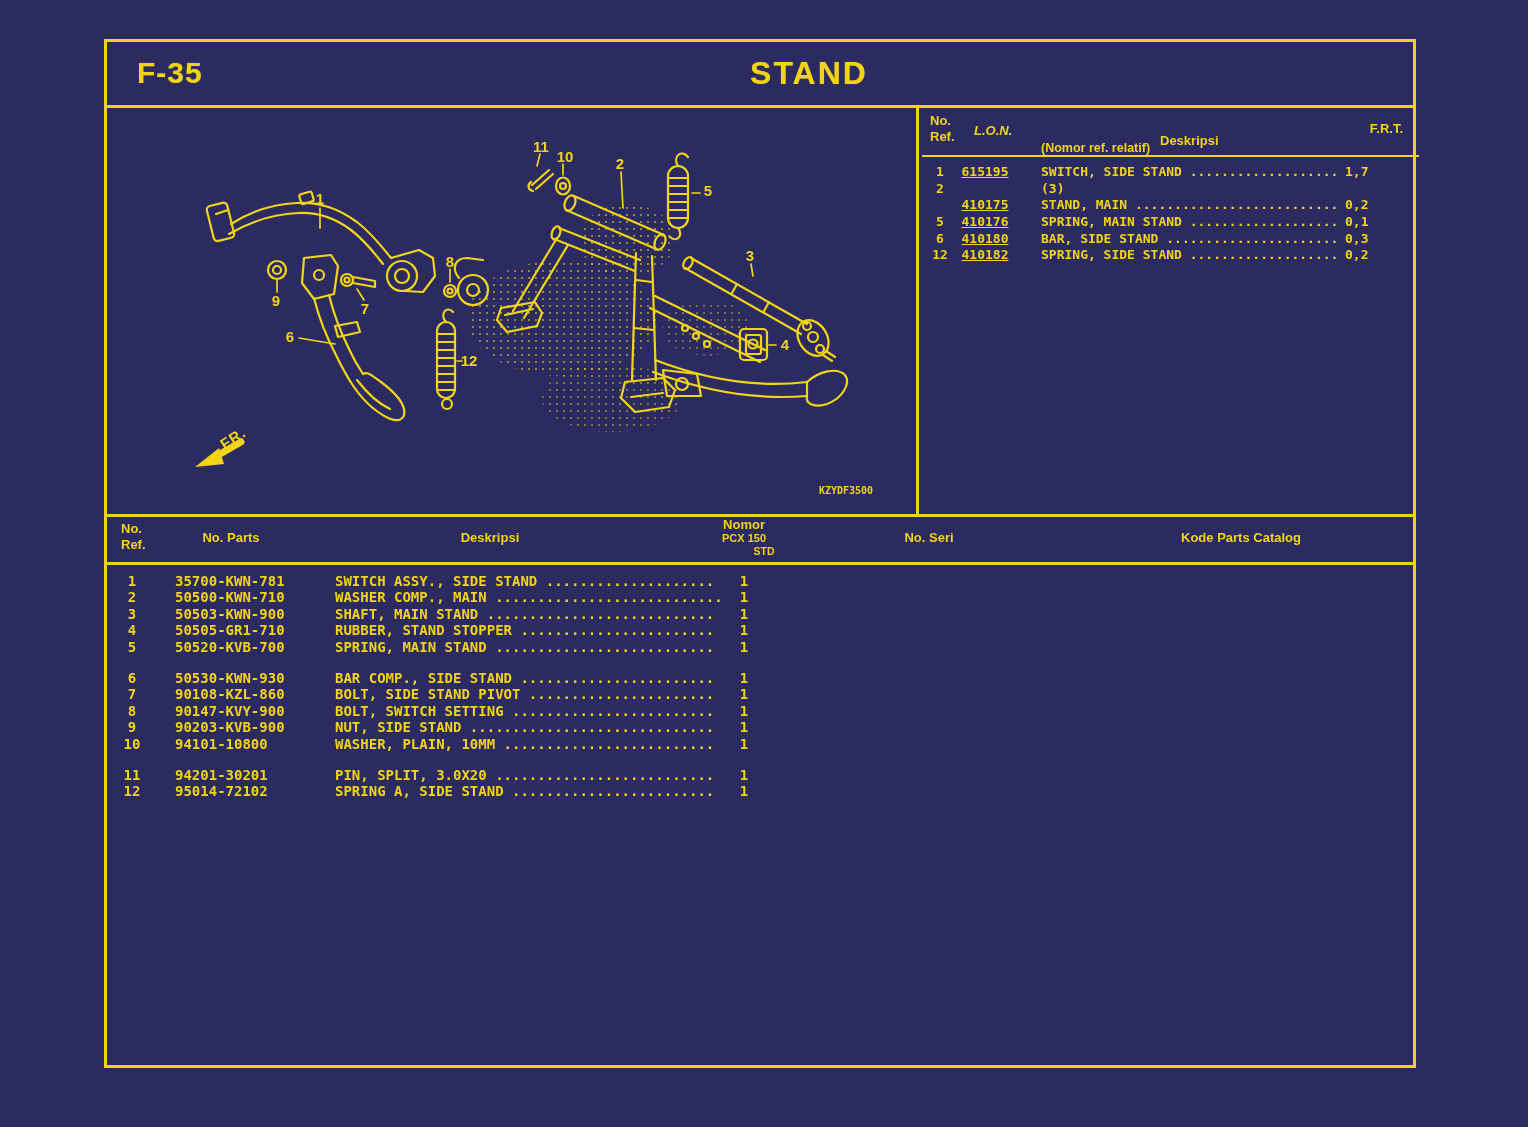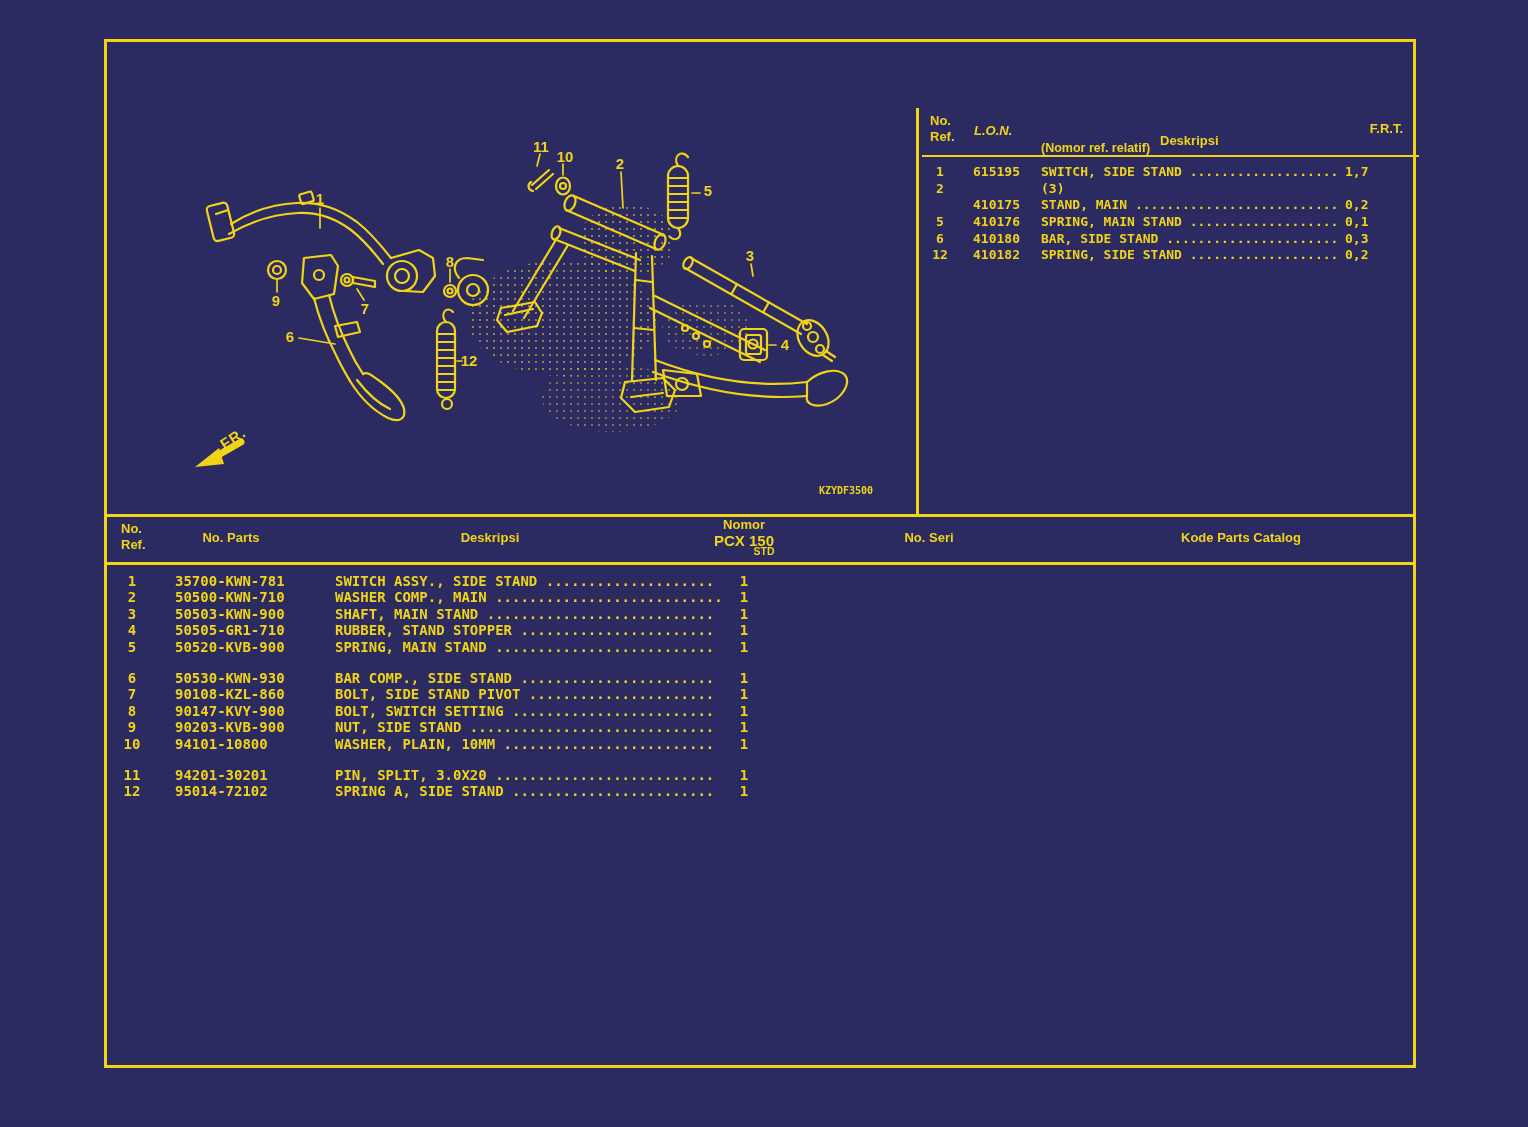--- a/index.html
+++ b/index.html
@@ -48,37 +48,37 @@
   .rh-no{left:8px;top:5px;}
   .rh-ref{left:8px;top:21px;}
   .rh-lon{left:52px;top:15px;font-style:italic;}
   .rh-note{left:119px;top:5px;font-size:12.5px;margin-top:28px;}
   .rh-desk{left:238px;top:25px;}
   .rh-frt{right:16px;top:13px;}
   .ref-rows{position:absolute;top:56px;left:0;right:0;font-family:"DejaVu Sans Mono",monospace;font-size:13px;}
   .rrow{position:relative;height:16.7px;line-height:16.7px;}
   .rrow span{position:absolute;white-space:pre;}
   .r-ref{left:2px;width:32px;text-align:center;}
-  .r-lon{left:28px;width:70px;text-align:right;}
+  .r-lon{left:28px;width:70px;text-align:center;text-decoration:underline;}
   .r-desc{left:119px;}
   .r-frt{left:423px;width:52px;text-align:left;}
   
   .parts-head{
     position:absolute;top:472px;left:0;right:0;height:51px;
     border-top:3px solid var(--y);border-bottom:3px solid var(--y);
     font-size:13px;font-weight:bold;
   }
   .parts-head span{position:absolute;white-space:nowrap;}
   .ph-no{left:14px;top:4px;}
   .ph-ref{left:14px;top:20px;}
   .ctr{transform:translateX(-50%);}
   .ph-part{left:124px;top:13px;}
   .ph-desk{left:383px;top:13px;}
   .ph-jumlah{left:637px;top:0px;}
-  .ph-pcx{left:637px;top:15px;font-size:15px;}
+  .ph-pcx{left:637px;top:15px;font-size:11px;}
   .ph-std{left:637px;top:28px;font-size:10.5px;margin-left:20px;}
   .ph-seri{left:822px;top:13px;}
   .ph-catalog{left:1134px;top:13px;}
   
   .parts-body{
     position:absolute;top:523px;left:0;right:0;bottom:0;padding-top:8px;
     font-family:"DejaVu Sans Mono",monospace;font-size:14px;font-weight:bold;
   }
   .prow{position:relative;height:16.4px;line-height:16.4px;}
   .prow.gap{margin-top:15px;}
@@ -87,20 +87,24 @@
   .c-part{left:68px;}
   .c-desc{left:228px;}
   .c-qty{left:617px;width:40px;text-align:center;}
 </style>
 </head>
 <body>
 
 <div class="page">
   <div class="frame">
 
+    <div class="titlebar">
+      <span class="page-code">F-35</span>
+      <span class="page-title">STAND</span>
+    </div>
 
     <div class="diagram">
       <svg width="809" height="406" viewBox="0 0 809 406">
         <defs>
           <pattern id="dots" width="7" height="7" patternUnits="userSpaceOnUse">
             <circle cx="2" cy="2" r="0.9" fill="#f2d417"></circle>
           </pattern>
         </defs>
 
         <g stroke="none">
@@ -352,21 +356,21 @@
 
         <div class="prow">
           <span class="c-ref">4</span>
           <span class="c-part">50505-GR1-710</span>
           <span class="c-desc">RUBBER, STAND STOPPER .......................</span>
           <span class="c-qty">1</span>
         </div>
 
         <div class="prow">
           <span class="c-ref">5</span>
-          <span class="c-part">50520-KVB-900</span>
+          <span class="c-part">50520-KVB-700</span>
           <span class="c-desc">SPRING, MAIN STAND ..........................</span>
           <span class="c-qty">1</span>
         </div>
 
         <div class="prow gap">
           <span class="c-ref">6</span>
           <span class="c-part">50530-KWN-930</span>
           <span class="c-desc">BAR COMP., SIDE STAND .......................</span>
           <span class="c-qty">1</span>
         </div>

